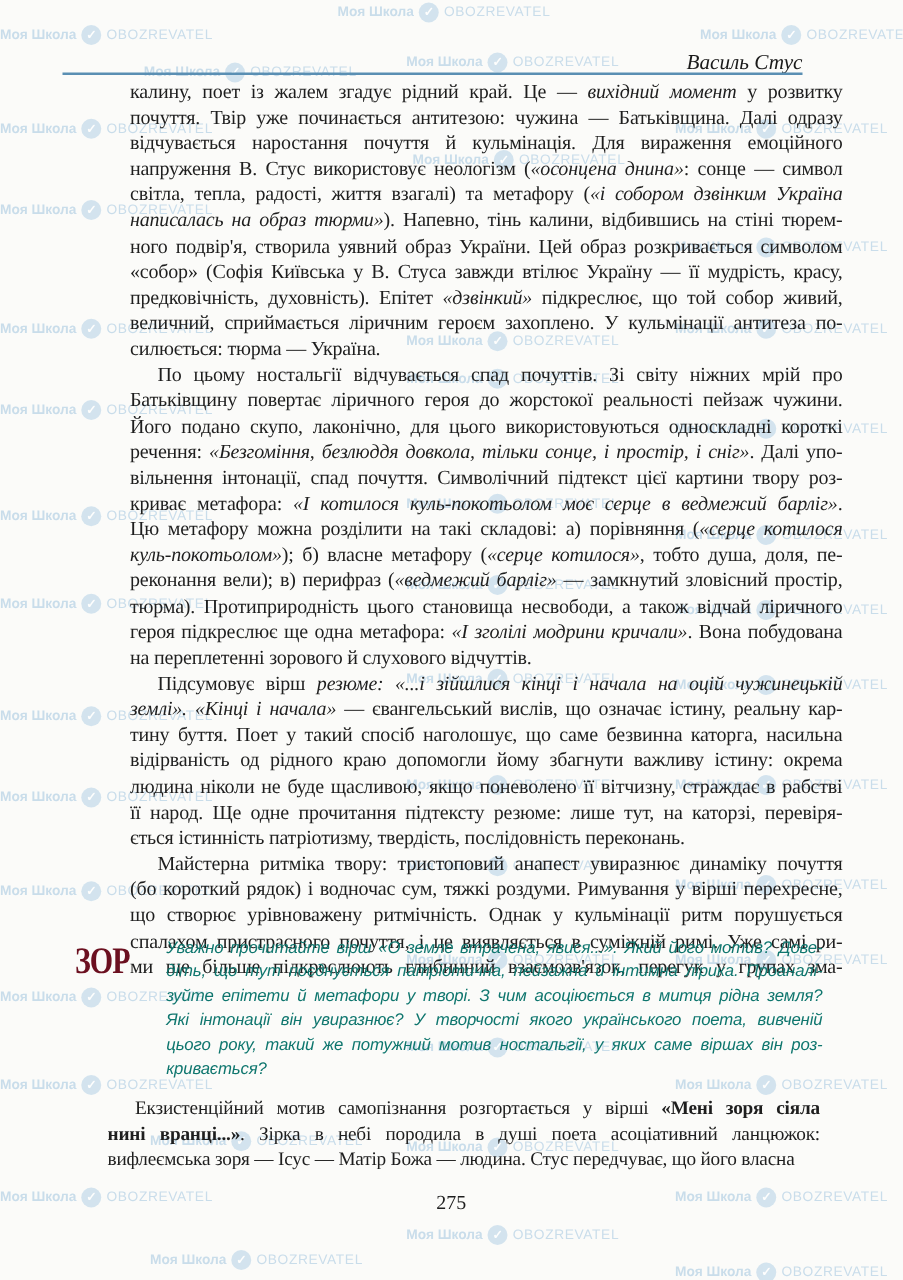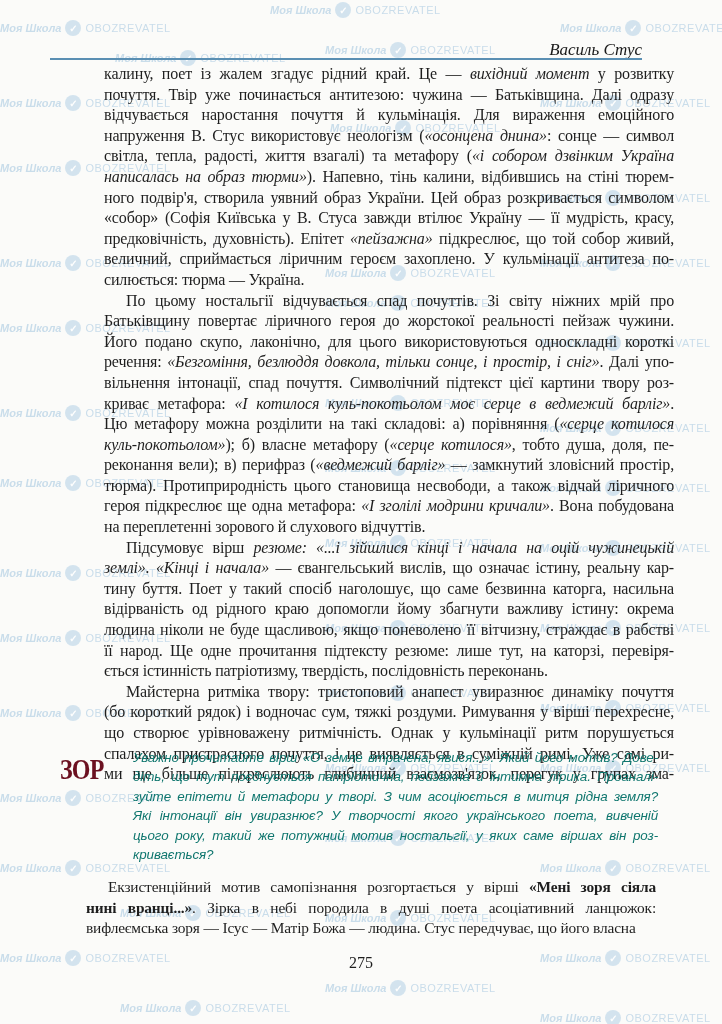--- a/index.html
+++ b/index.html
@@ -9,21 +9,21 @@
       position: relative;
       font-family: "Liberation Serif", "DejaVu Serif", serif;
       color: #1e1e1e;
     }
     .watermarks { position: absolute; inset: 0; pointer-events: none; z-index: 0; }
     .wm {
       position: absolute; display: flex; align-items: center; gap: 4px;
       font-family: "Liberation Sans", sans-serif; font-size: 11px;
       color: #b9d3e6; white-space: nowrap; opacity: 0.75;
     }
-    .wm .wm-school { font-style: italic; font-weight: bold; }
+    .wm .wm-school { font-weight: bold; }
     .wm .wm-logo {
       width: 16px; height: 16px; border-radius: 50%;
       background: #c6dceb; color: #fff; display: inline-flex;
       align-items: center; justify-content: center; font-size: 10px; font-weight: bold;
     }
     .wm .wm-oboz { letter-spacing: 0.5px; font-size: 11px; }
 
     .header {
       position: absolute; left: 50px; top: 36px; width: 592px; height: 22px; z-index: 1;
     }
@@ -300,21 +300,21 @@
 <div class="content">
   <div>
       <span class="line">калину, поет із жалем згадує рідний край. Це — <i>вихідний момент</i> у розвитку</span>
       <span class="line">почуття. Твір уже починається антитезою: чужина — Батьківщина. Далі одразу</span>
       <span class="line">відчувається наростання почуття й кульмінація. Для вираження емоційного</span>
       <span class="line">напруження В. Стус використовує неологізм (<i>«осонцена днина»</i>: сонце — символ</span>
       <span class="line">світла, тепла, радості, життя взагалі) та метафору (<i>«і собором дзвінким Україна</i></span>
       <span class="line"><i>написалась на образ тюрми»</i>). Напевно, тінь калини, відбившись на стіні тюрем-</span>
       <span class="line">ного подвір'я, створила уявний образ України. Цей образ розкривається символом</span>
       <span class="line">«собор» (Софія Київська у В. Стуса завжди втілює Україну — її мудрість, красу,</span>
-      <span class="line">предковічність, духовність). Епітет <i>«пейзажна»</i> підкреслює, що той собор живий,</span>
+      <span class="line">предковічність, духовність). Епітет <i>«дзвінкий»</i> підкреслює, що той собор живий,</span>
       <span class="line">величний, сприймається ліричним героєм захоплено. У кульмінації антитеза по-</span>
       <span class="line last">силюється: тюрма — Україна.</span>
     </div>
   <div>
       <span class="line indent">По цьому ностальгії відчувається спад почуттів. Зі світу ніжних мрій про</span>
       <span class="line">Батьківщину повертає ліричного героя до жорстокої реальності пейзаж чужини.</span>
       <span class="line">Його подано скупо, лаконічно, для цього використовуються односкладні короткі</span>
       <span class="line">речення: <i>«Безгоміння, безлюддя довкола, тільки сонце, і простір, і сніг»</i>. Далі упо-</span>
       <span class="line">вільнення інтонації, спад почуття. Символічний підтекст цієї картини твору роз-</span>
       <span class="line">криває метафора: <i>«І котилося куль-покотьолом моє серце в ведмежий барліг»</i>.</span>

